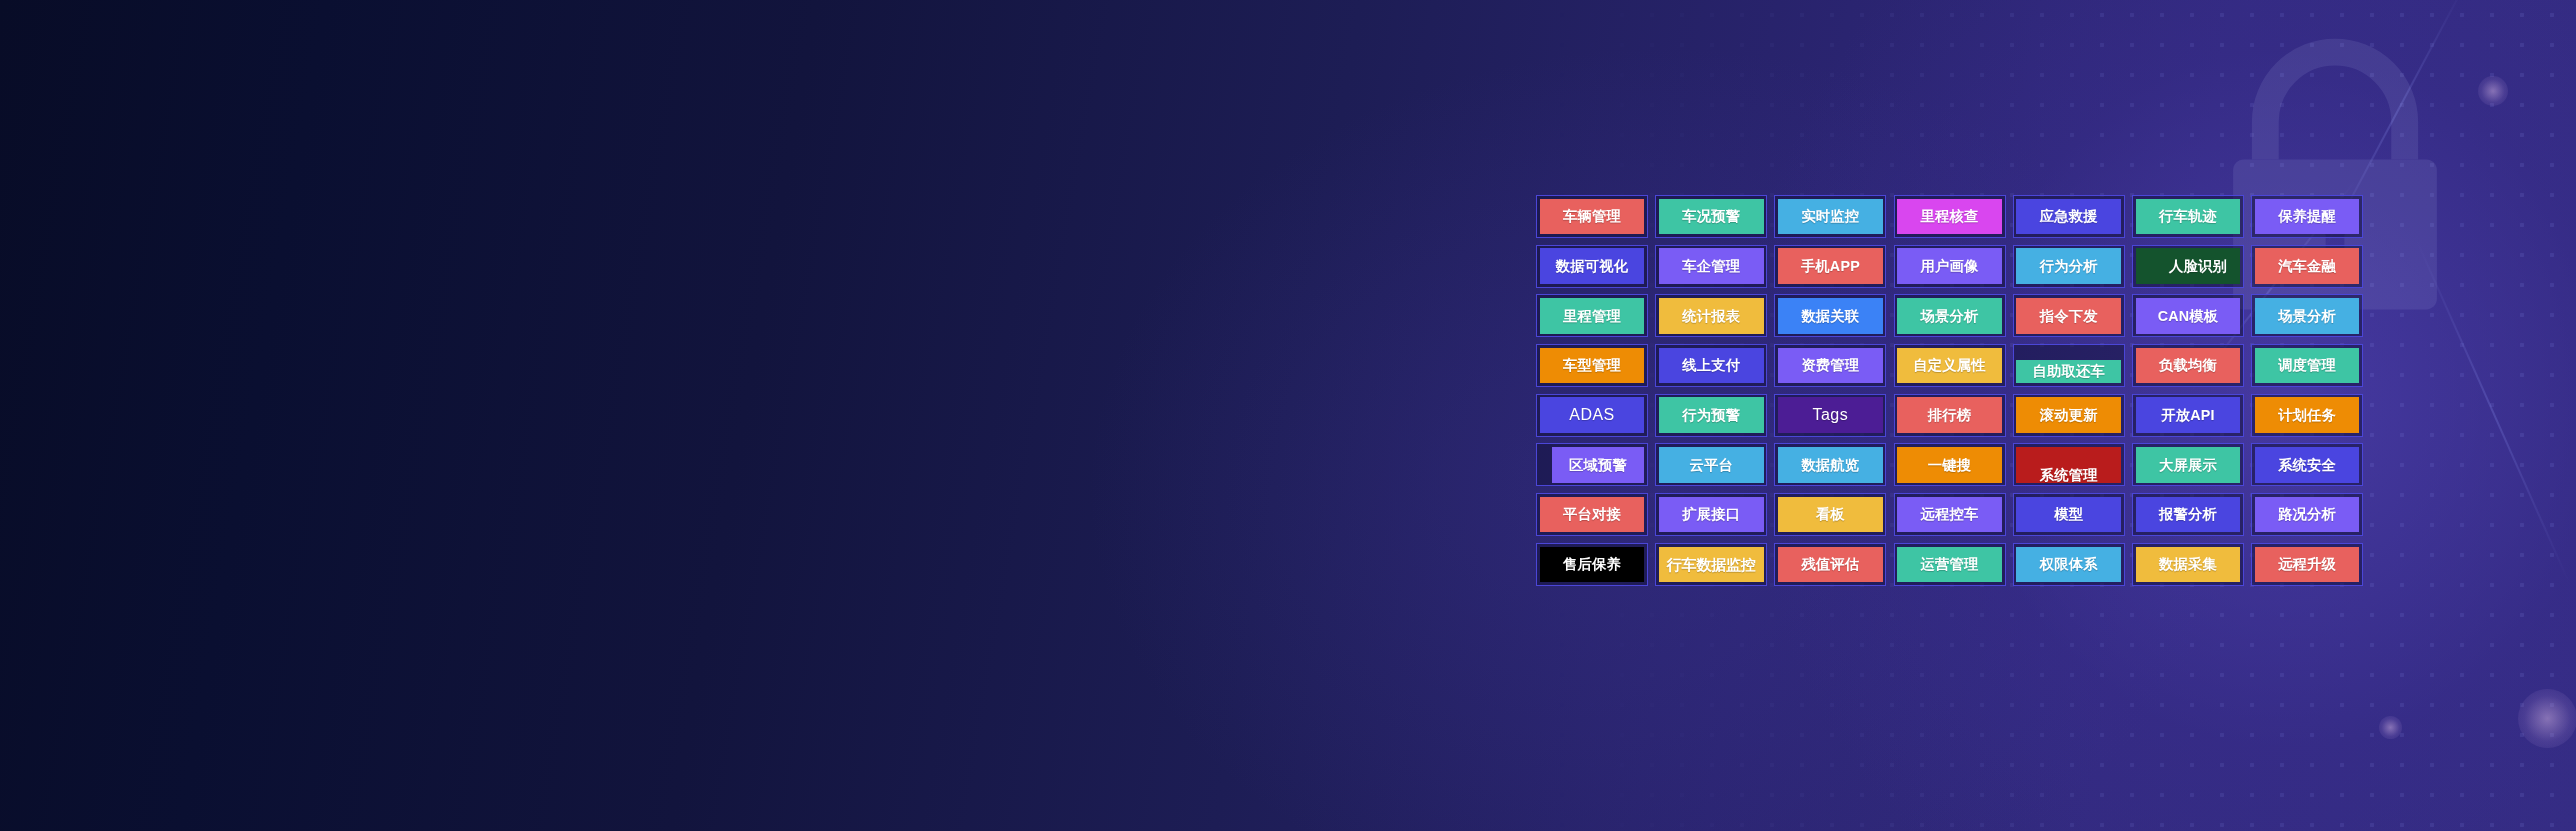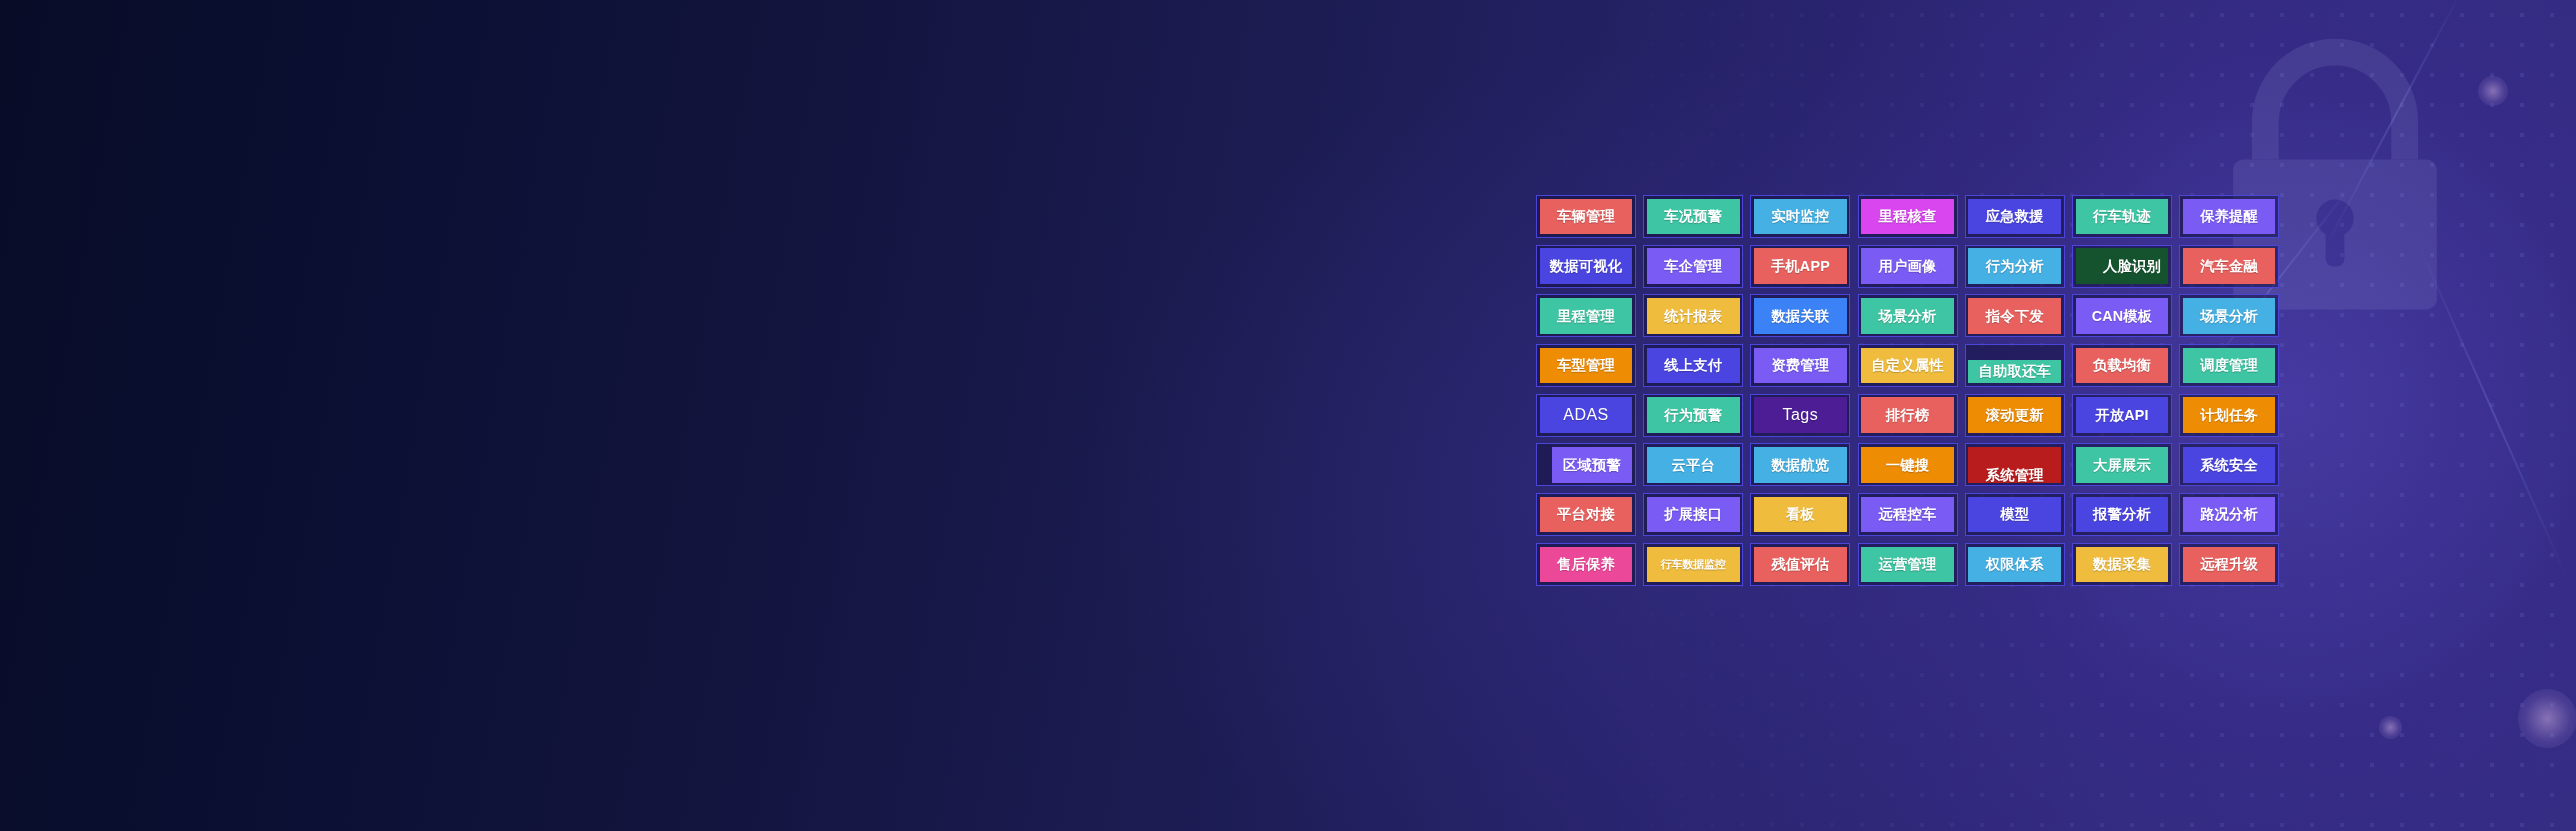--- a/index.html
+++ b/index.html
@@ -69,21 +69,21 @@
   #tile-grid {
     position:absolute;
     left:1536px; top:195px;
     width:832px;
     display:flex; flex-direction:column;
     row-gap:6.7px;
     z-index:5;
   }
   .tile-row { display:flex; column-gap:7.2px; }
   .tile {
-    width:100px; height:43px;
+    width:112px; height:43px;
     border:1.8px solid #4b46d8;
     padding:2.7px;
     background:rgba(20,18,62,.55);
     display:flex;
     flex:0 0 auto;
     cursor:pointer;
   }
   .tile-inner {
     flex:1 1 auto;
     display:flex; align-items:center; justify-content:center;
@@ -91,21 +91,21 @@
     line-height:1;
   }
   .tile-label {
     font-size:14.3px;
     font-weight:700;
     color:#ffffff;
     letter-spacing:0.2px;
     white-space:nowrap;
     text-shadow:0 0.9px 0.9px rgba(0,0,0,.22);
   }
-  .tile-label.squeeze { font-size:11px; letter-spacing:-0.2px; }
+  .tile-label.squeeze { font-size:15px; letter-spacing:-0.2px; }
   .tile-label.latin { font-weight:400; font-size:16px; letter-spacing:0.5px; }
 </style>
 </head>
 <body>
 
 <div id="bg-base"></div>
 <div id="bg-glow-center"></div>
 <div id="bg-glow-right"></div>
 <div id="bg-dots"></div>
 
@@ -380,21 +380,21 @@
         </div>
       </div>
       <div class="tile">
         <div class="tile-inner" style="background: rgb(122, 92, 245);">
           <span class="tile-label">路况分析</span>
         </div>
       </div>
     </div>
     <div class="tile-row">
       <div class="tile">
-        <div class="tile-inner" style="background: #ec4899;">
+        <div class="tile-inner" style="background: #000000;">
           <span class="tile-label">售后保养</span>
         </div>
       </div>
       <div class="tile">
         <div class="tile-inner" style="background: rgb(240, 188, 61);">
           <span class="tile-label squeeze">行车数据监控</span>
         </div>
       </div>
       <div class="tile">
         <div class="tile-inner" style="background: rgb(232, 97, 94);">

